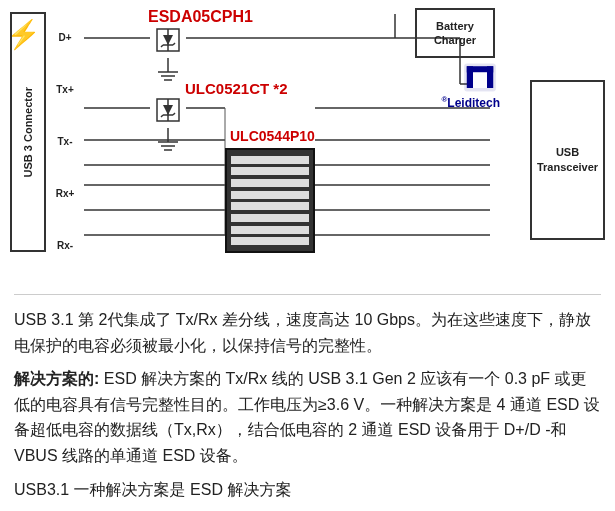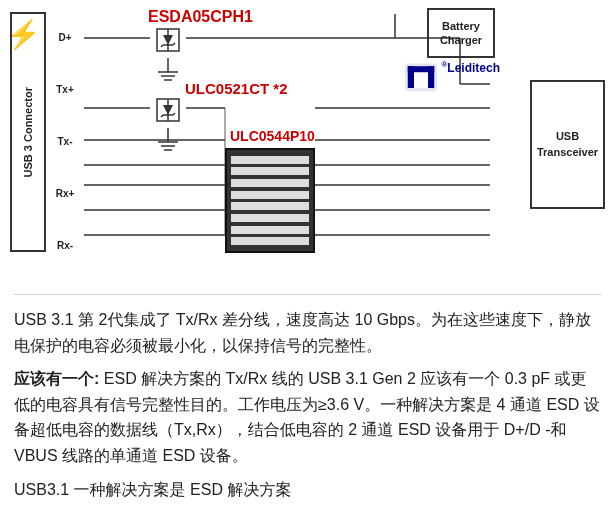--- a/index.html
+++ b/index.html
@@ -138,58 +138,58 @@
       height: 8px;
       background: #ddd;
       margin: 1px 0;
     }
 
     
     .battery-charger-box {
       position: absolute;
       right: 120px;
       top: 8px;
-      width: 68px;
+      width: 80px;
       height: 50px;
       border: 2px solid #333;
       display: flex;
       align-items: center;
       justify-content: center;
       text-align: center;
       font-size: 11px;
       font-weight: bold;
       line-height: 1.3;
       margin-left: 10px;
     }
 
     
     .usb-transceiver-box {
       position: absolute;
       right: 10px;
       top: 80px;
       width: 75px;
-      height: 129px;
+      height: 160px;
       border: 2px solid #333;
       display: flex;
       align-items: center;
       justify-content: center;
       text-align: center;
       font-size: 11px;
       font-weight: bold;
       line-height: 1.4;
     }
 
     
     .leiditech-logo {
       position: absolute;
       right: 115px;
       top: 60px;
       display: flex;
-      flex-direction: row;
-      align-items: flex-start;
+      flex-direction: column;
+      align-items: flex-end;
     }
     .leiditech-icon {
       width: 40px;
       height: 35px;
     }
     .leiditech-text {
       font-size: 12px;
       font-weight: bold;
       color: #00008B;
     }
@@ -362,17 +362,17 @@
     <span class="leiditech-text"><span style="font-size:8px;vertical-align:super;">®</span>Leiditech</span>
   </div>
 
 </div>
 
 <hr class="divider-line">
 
 <div class="text-section">
   <p>USB 3.1 第 2代集成了 Tx/Rx 差分线，速度高达 10 Gbps。为在这些速度下，静放电保护的电容必须被最小化，以保持信号的完整性。</p>
   <p>
-    <span class="bold-title">应该有一个:</span>
+    <span class="bold-title">解决方案的:</span>
     <span>ESD 解决方案的 Tx/Rx 线的 USB 3.1 Gen 2 应该有一个 0.3 pF 或更低的电容具有信号完整性目的。工作电压为≥3.6 V。一种解决方案是 4 通道 ESD 设备超低电容的数据线（Tx,Rx），结合低电容的 2 通道 ESD 设备用于 D+/D -和 VBUS 线路的单通道 ESD 设备。</span>
   </p>
   <p>USB3.1 一种解决方案是 ESD 解决方案</p>
 </div>
 
 </body></html>

